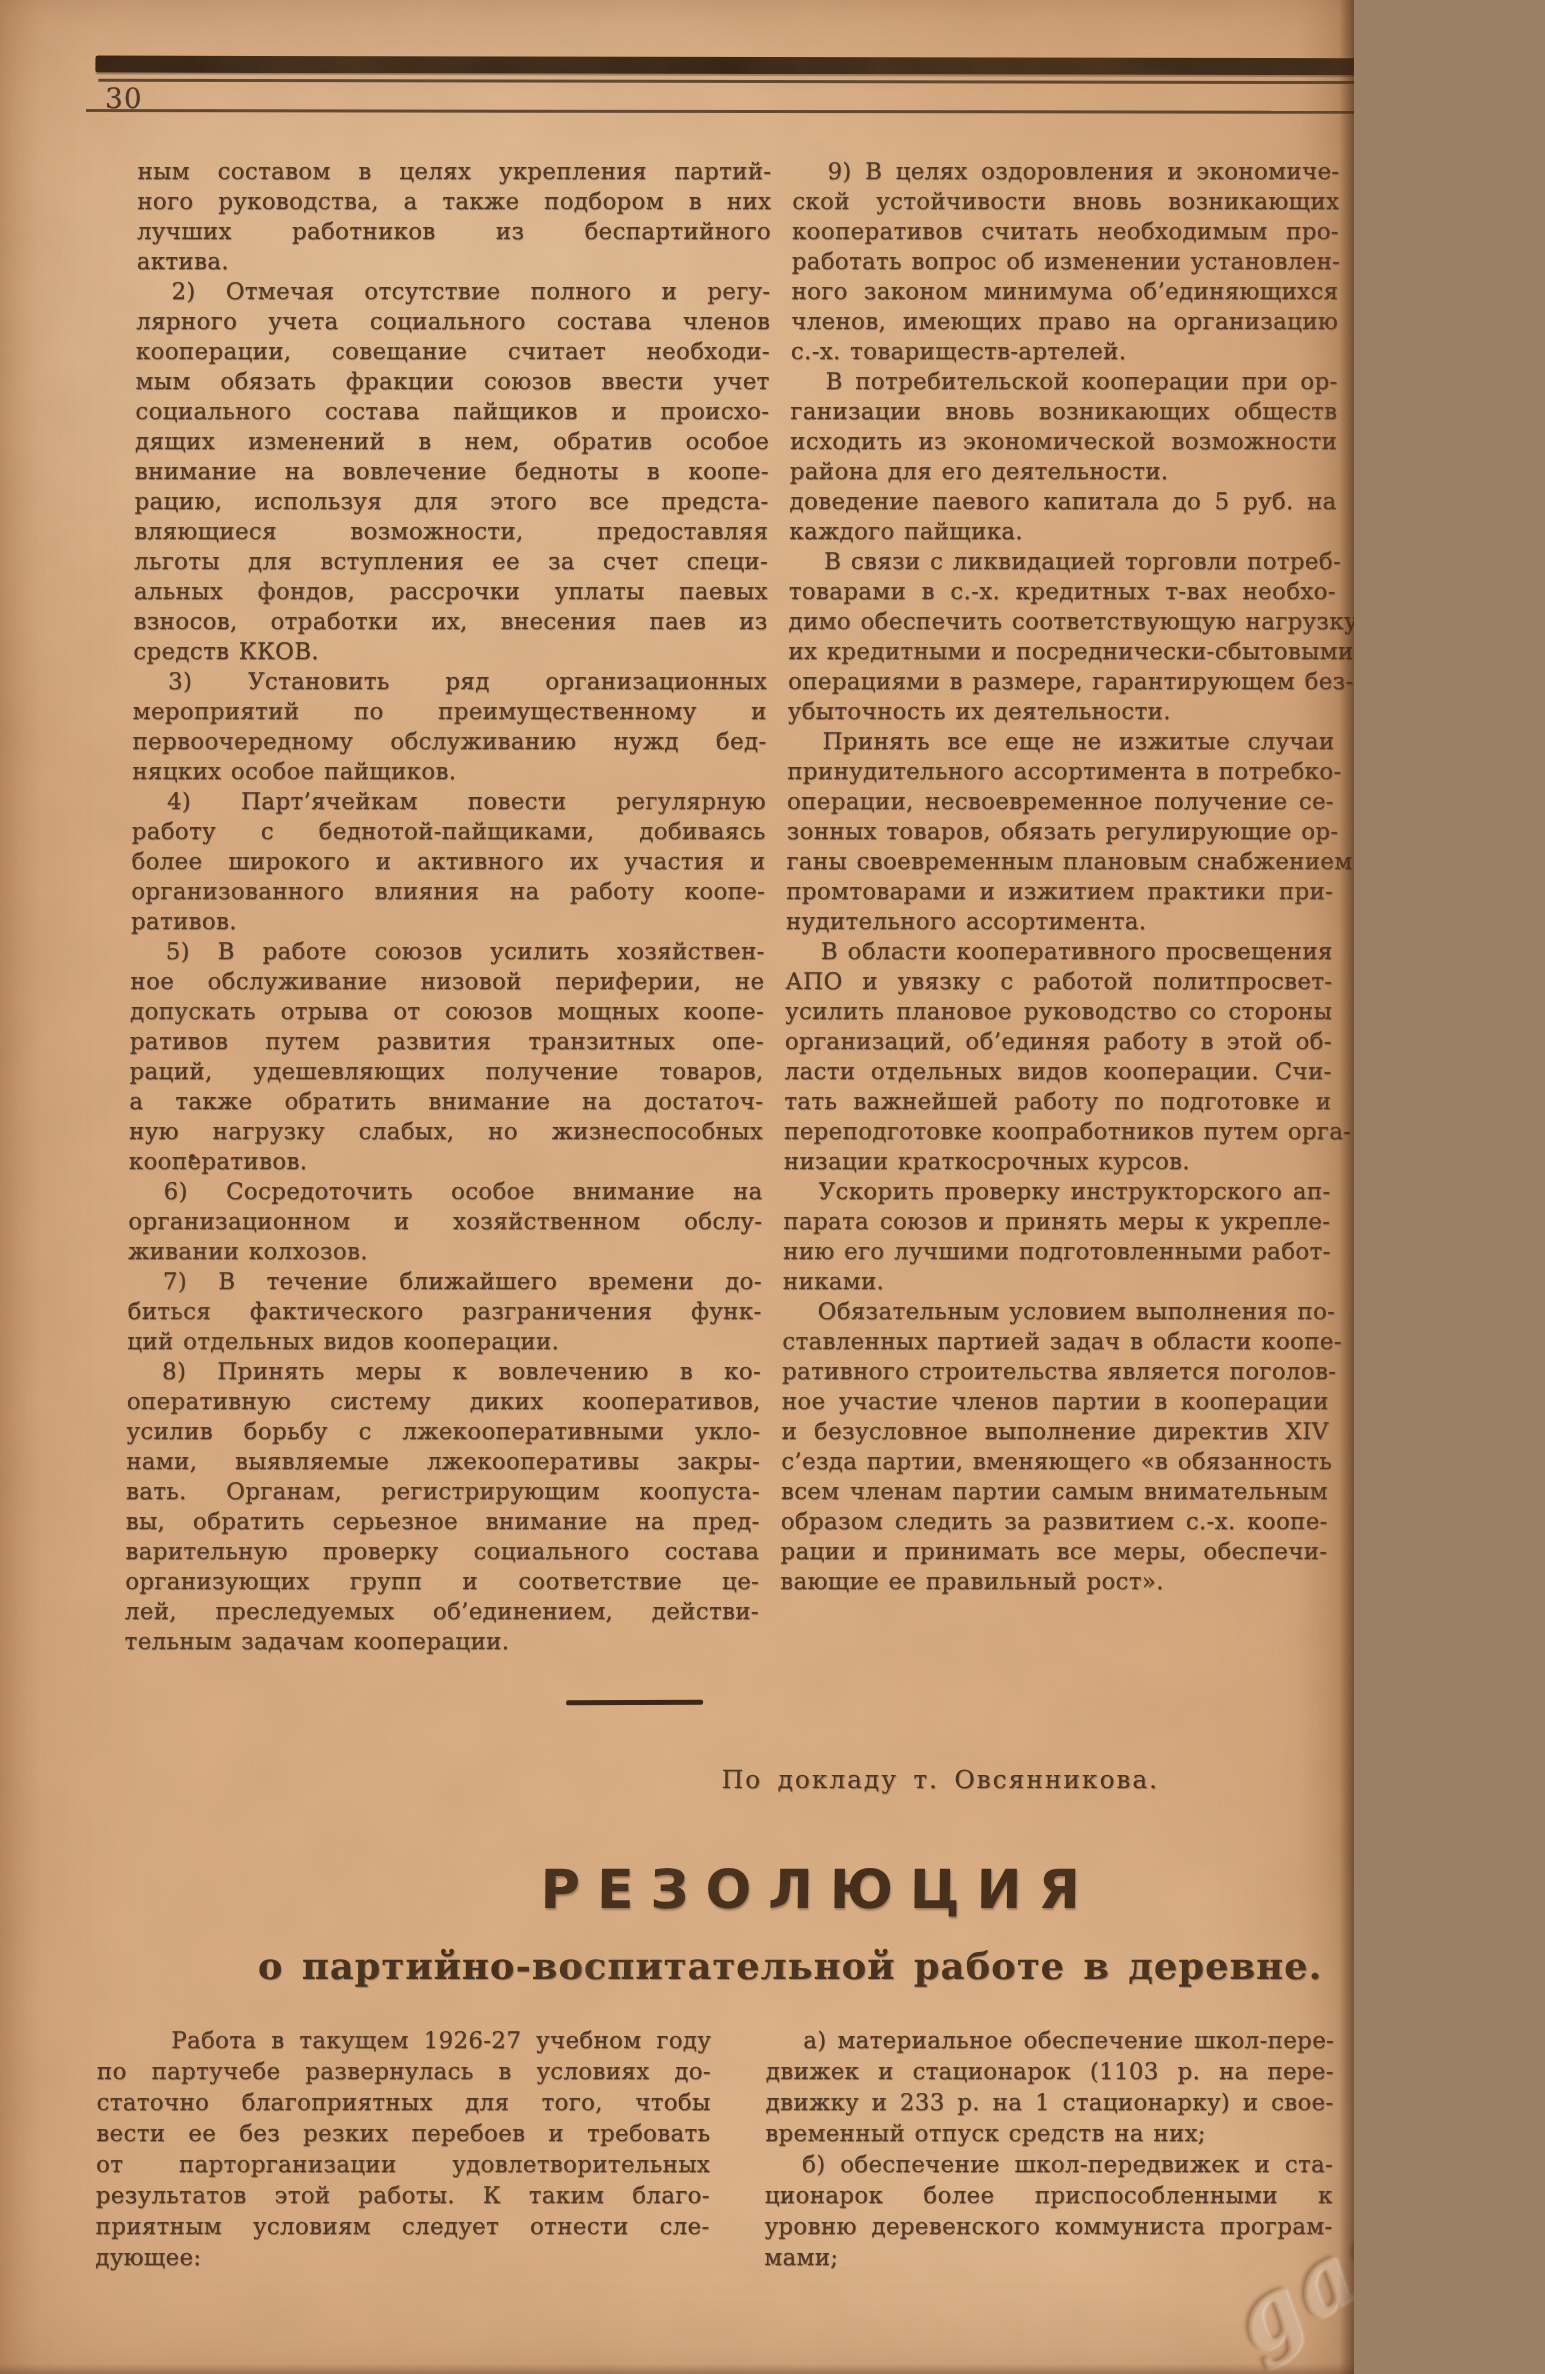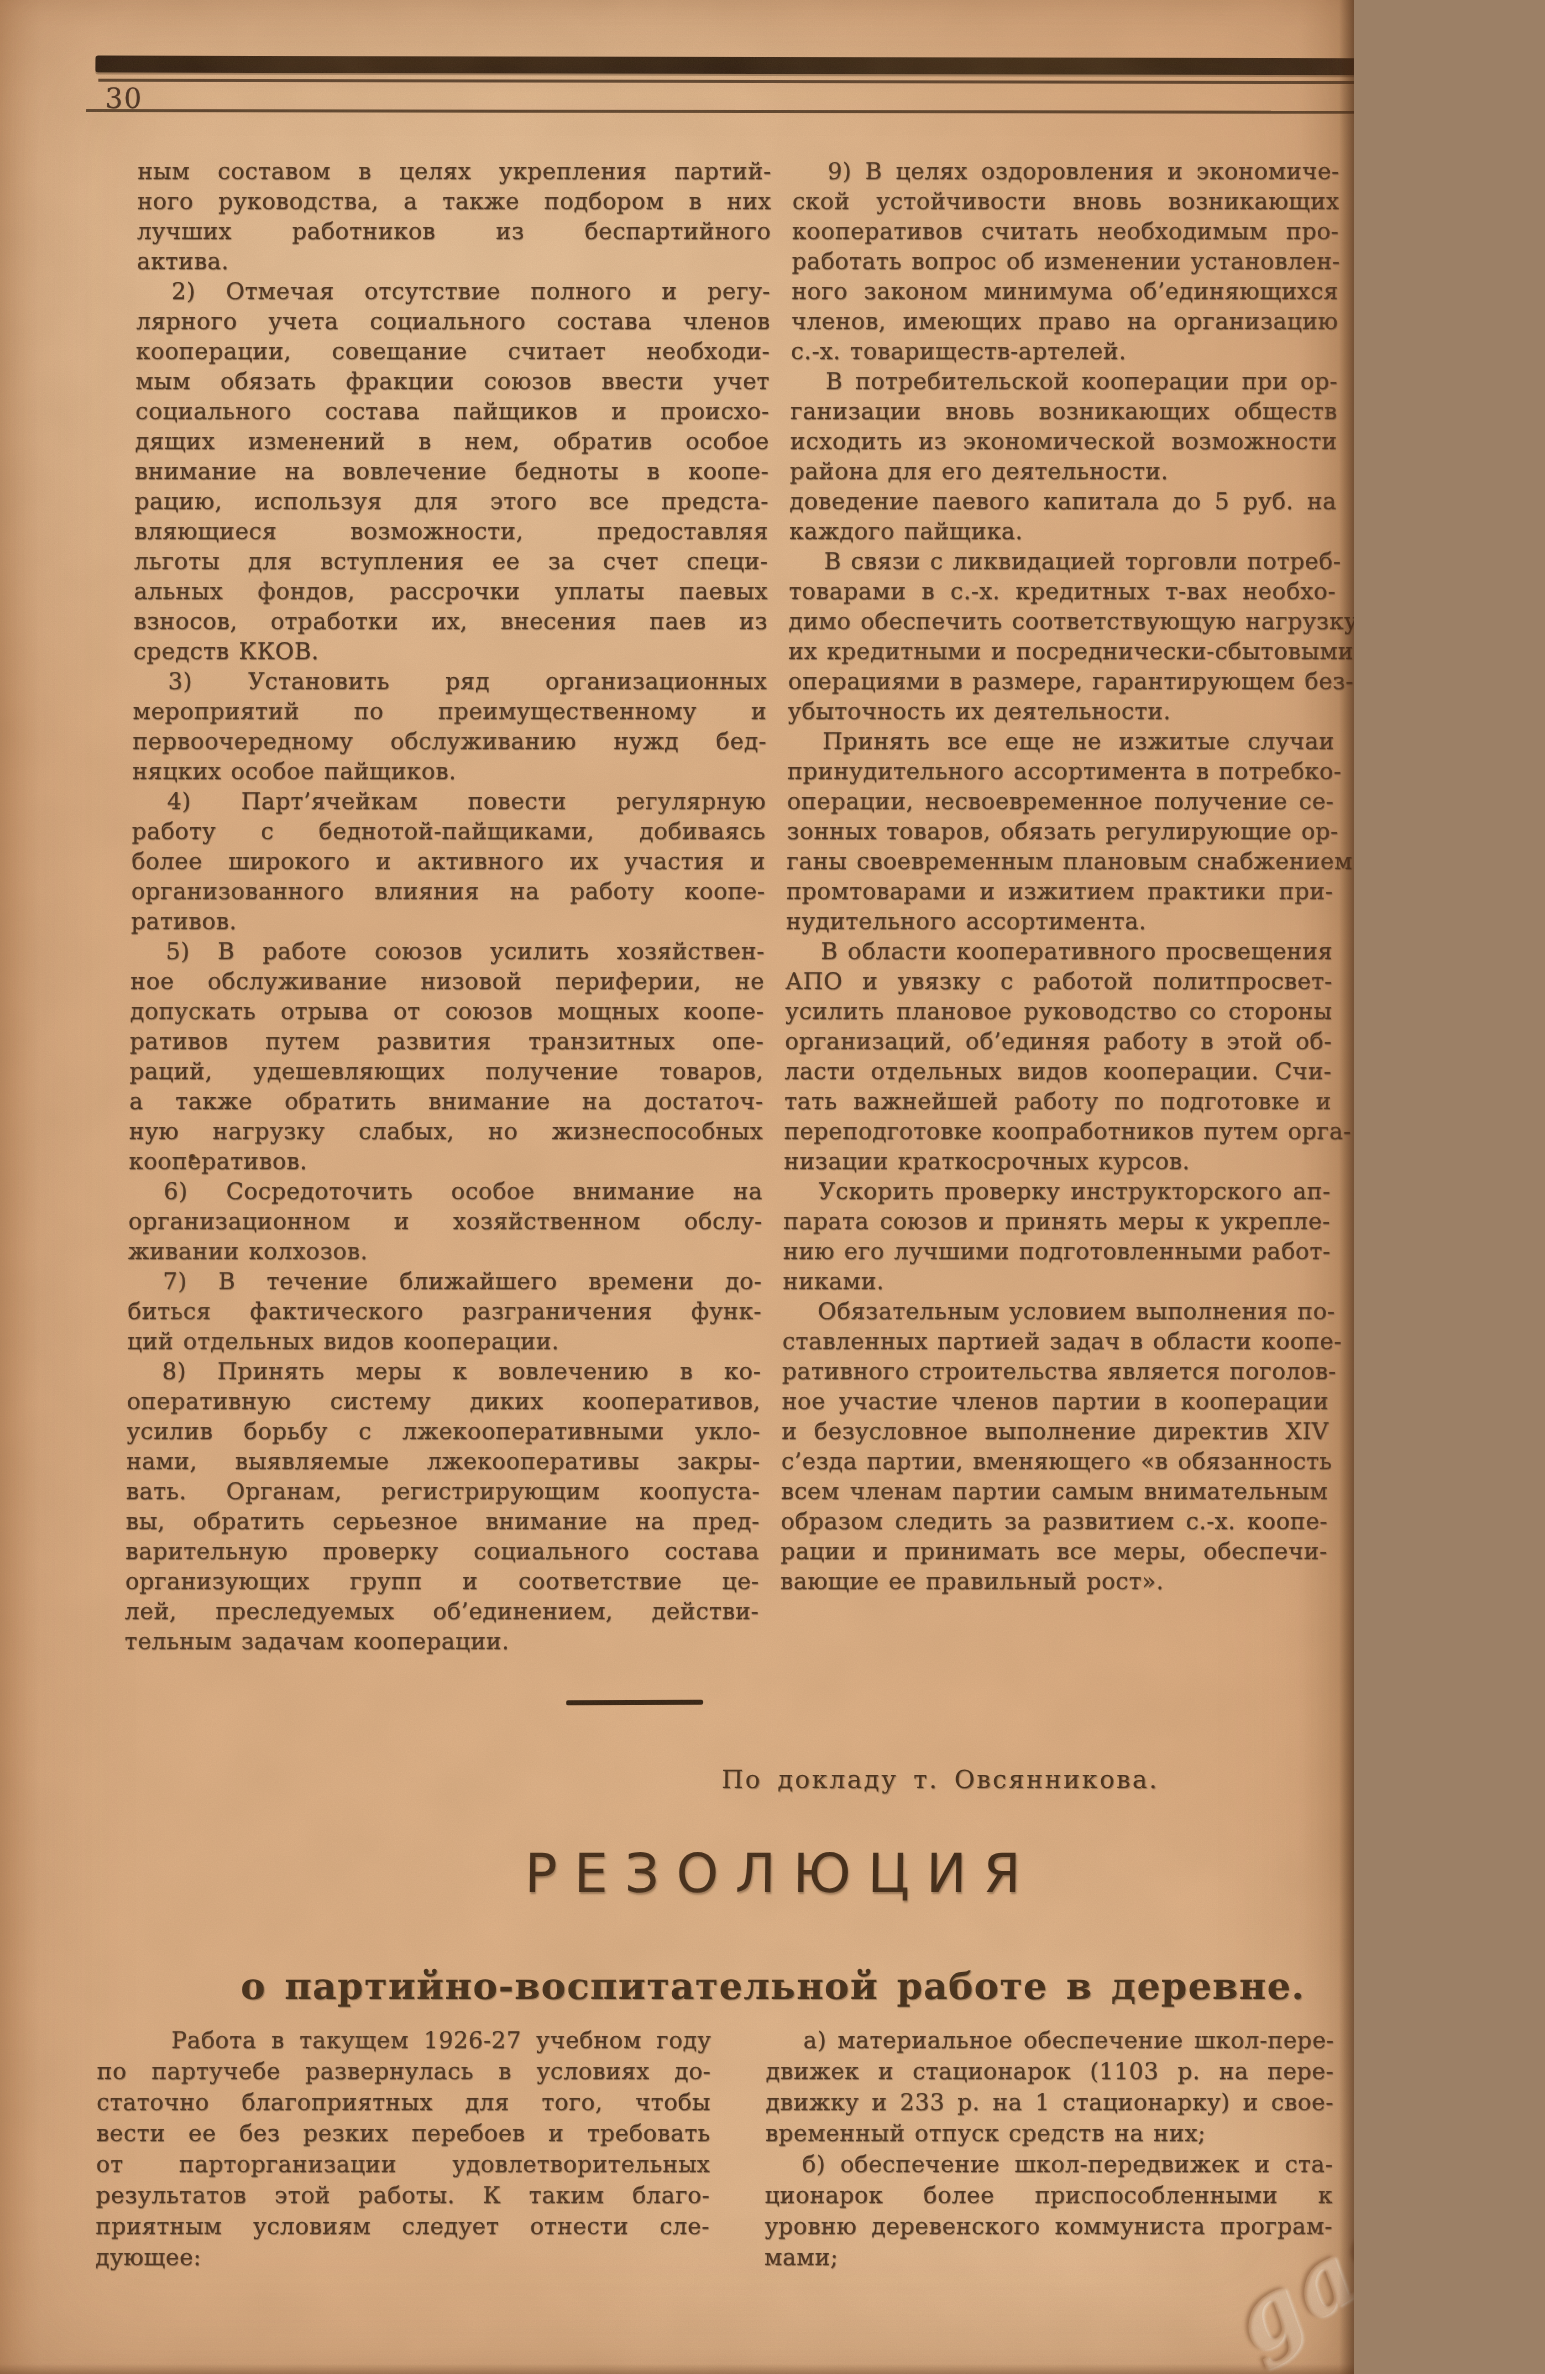--- a/index.html
+++ b/index.html
@@ -33,24 +33,24 @@
   .col-tr{left:794px;top:156px;width:547px;line-height:30px;}
   .col-bl{left:115px;top:2025px;width:614px;line-height:31px;}
   .col-br{left:784px;top:2025px;width:568px;line-height:31px;}
   .col-bl .ln.ind{text-indent:74px;}
   .col-br .ln.ind{text-indent:37px;}
 
   .divider{position:absolute;left:581px;top:1700px;width:137px;height:4.6px;background:#241509;transform:rotate(-.3deg);border-radius:1.9px;}
 
   .kicker{position:absolute;left:737px;top:1765px;font-size:25px;font-weight:400;color:#35200f;
     letter-spacing:1.9px;word-spacing:5.6px;text-shadow:0.9px 0.9px 0.9px rgba(53,32,15,.45);}
-  .title{position:absolute;left:541px;top:1842px;margin:0;font-family:"DejaVu Sans","Liberation Sans",sans-serif;
-    font-size:54px;font-weight:400;letter-spacing:16.7px;color:#301c0d;text-shadow:0.9px 1.9px 1.9px rgba(48,28,13,.4);}
-  .subtitle{position:absolute;left:258px;top:1944px;font-size:37px;font-weight:700;color:#33200f;
-    letter-spacing:0.9px;word-spacing:4.6px;text-shadow:0.9px 0.9px 0.9px rgba(51,32,15,.4);margin-top:20px;}
+  .title{position:absolute;left:541px;top:1842px;margin:16px;font-family:"DejaVu Sans","Liberation Sans",sans-serif;
+    font-size:54px;font-weight:700;letter-spacing:16.7px;color:#301c0d;text-shadow:0.9px 1.9px 1.9px rgba(48,28,13,.4);}
+  .subtitle{position:absolute;left:275px;top:1944px;font-size:37px;font-weight:700;color:#33200f;
+    letter-spacing:0.9px;word-spacing:4.6px;text-shadow:0.9px 0.9px 0.9px rgba(51,32,15,.4);}
 
   .watermark{position:absolute;left:1240px;top:2277px;transform:rotate(-31deg);transform-origin:0 50%;
     font-style:italic;font-weight:700;font-size:89px;letter-spacing:4.6px;
     color:rgba(228,184,144,.55);
     text-shadow:1.9px 1.9px 2.8px rgba(255,241,223,.9), -1.9px -2.8px 3.7px rgba(112,66,36,.5), 0 0 1.9px rgba(190,140,100,.35);}
 
   .spot{position:absolute;border-radius:50%;background:radial-gradient(circle at 42% 40%, #2a1508 0%, #5a3418 46%, rgba(90,52,24,0) 72%);}
 </style>
 </head>
 <body>

